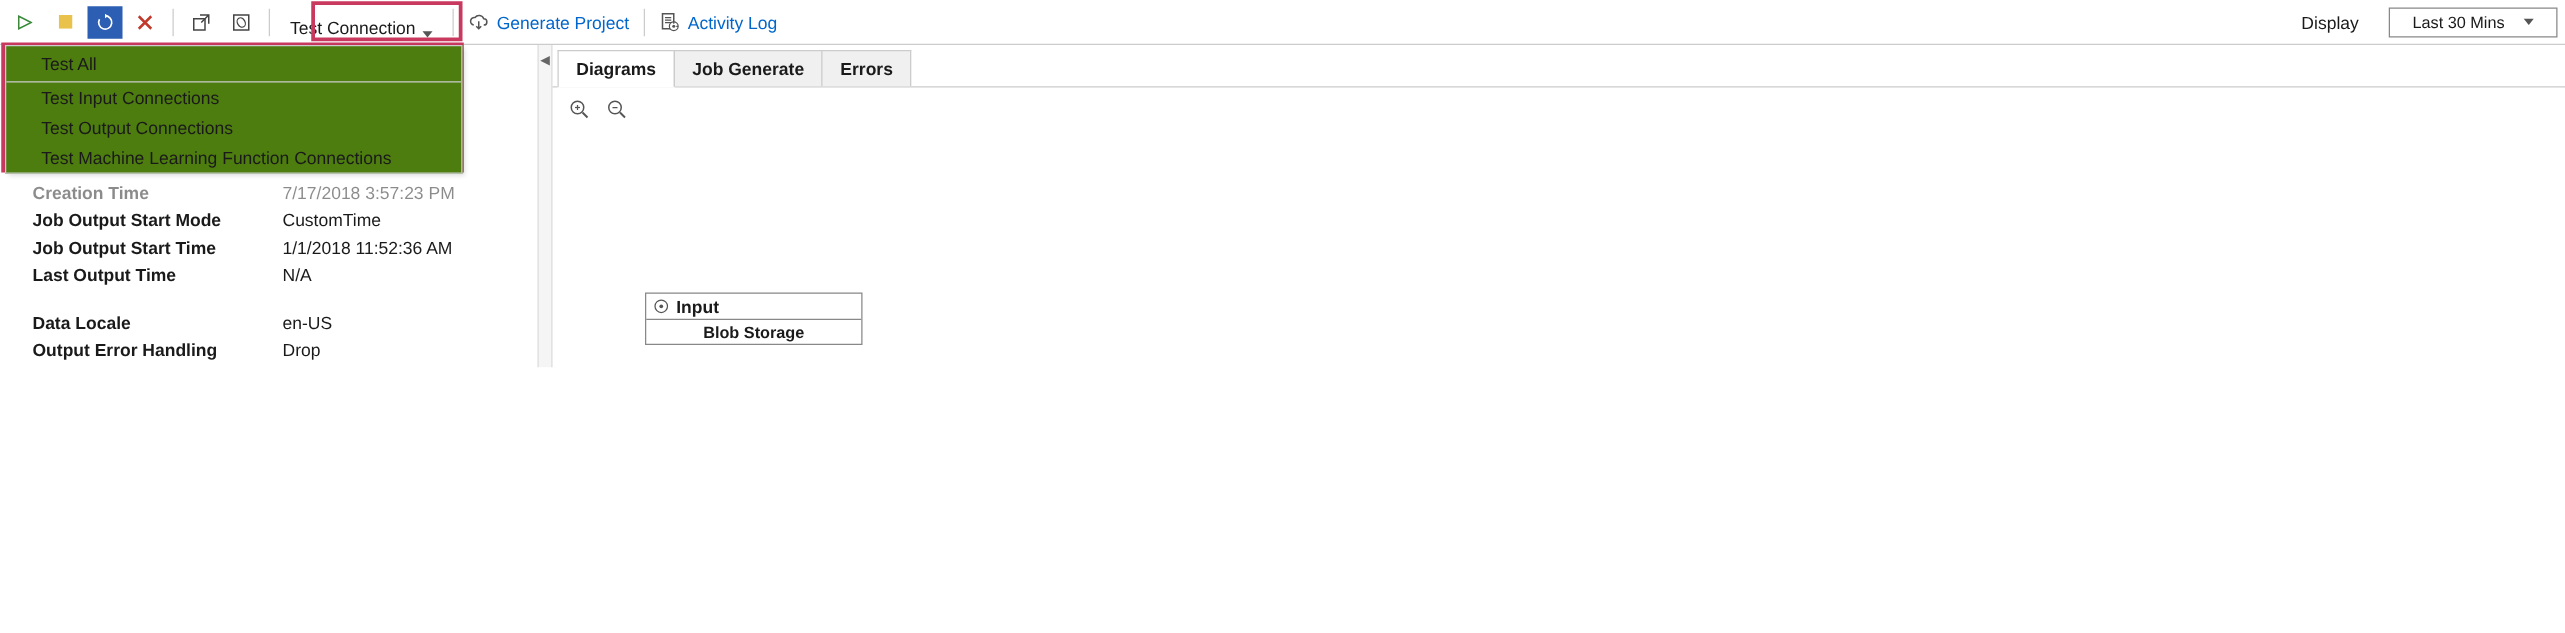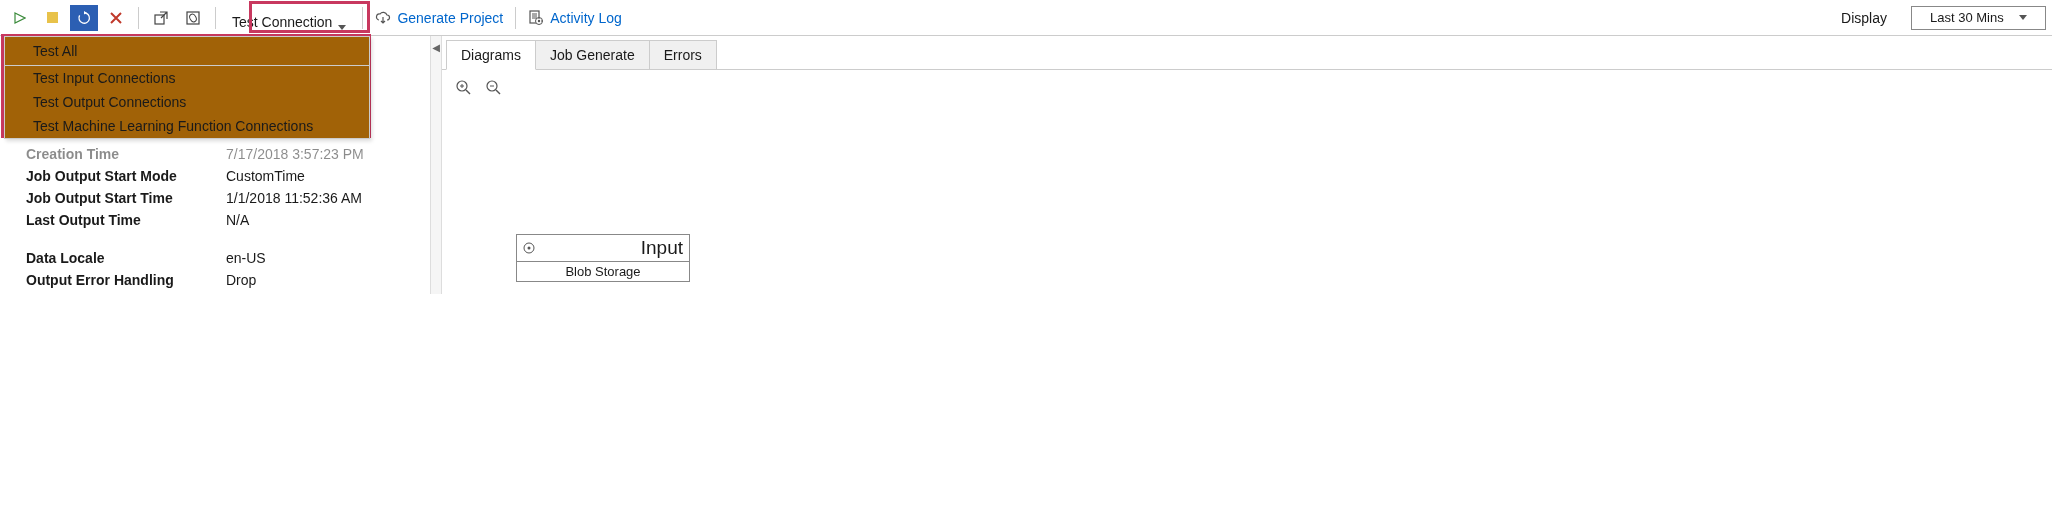--- a/index.html
+++ b/index.html
@@ -86,21 +86,21 @@
       width: 135px;
       justify-content: space-between;
       cursor: pointer;
     }
     .content-wrap { display: flex; height: calc(100% - 36px); position: relative; }
     .dropdown-menu {
       position: absolute;
       top: 36px;
       left: 4px;
       width: 366px;
-      background: #a16207;
+      background: #4d7c0f;
       border: 1px solid #ccc;
       box-shadow: 2px 2px 4px rgba(0,0,0,0.15);
       z-index: 10;
     }
     .dropdown-item {
       padding: 4px 10px 4px 28px;
       font-size: 14px;
       cursor: pointer;
     }
     .dropdown-item:first-child { border-bottom: 1px solid #ccc; padding-top: 6px; padding-bottom: 6px; }
@@ -112,21 +112,21 @@
     .prop-row {
       display: flex;
       margin-bottom: 6px;
       font-size: 14px;
     }
     .prop-label { width: 200px; font-weight: 600; }
     .prop-value { flex: 1; }
     .prop-spacer { height: 16px; }
     .splitter { width: 12px; background: #f5f5f5; border-left: 1px solid #ddd; border-right: 1px solid #ddd; display:flex; align-items:flex-start; justify-content:center; padding-top:6px;}
     .splitter-chevron { font-size: 10px; color: #666; }
-    .right-panel { flex: 1; display: flex; flex-direction: column; }
+    .right-panel { flex: 1; display: flex; flex-direction: column; font-weight: bold; }
     .tabs {
       display: flex;
       border-bottom: 1px solid #ccc;
       padding-left: 4px;
     }
     .tab {
       padding: 6px 14px;
       font-size: 14px;
       border: 1px solid #ccc;
       border-bottom: none;
@@ -146,22 +146,21 @@
       border: 1px solid #888;
       width: 174px;
       background: #fff;
     }
     .diagram-header {
       display: flex;
       align-items: center;
       gap: 6px;
       padding: 2px 6px;
       border-bottom: 1px solid #888;
-      font-size: 19px;
-      justify-content: space-between;
+      font-size: 14px;
     }
     .diagram-body {
       text-align: center;
       padding: 2px 6px;
       font-size: 13px;
     }
     .icon-svg { display: block; }
   </style>
 </head>
 <body>

